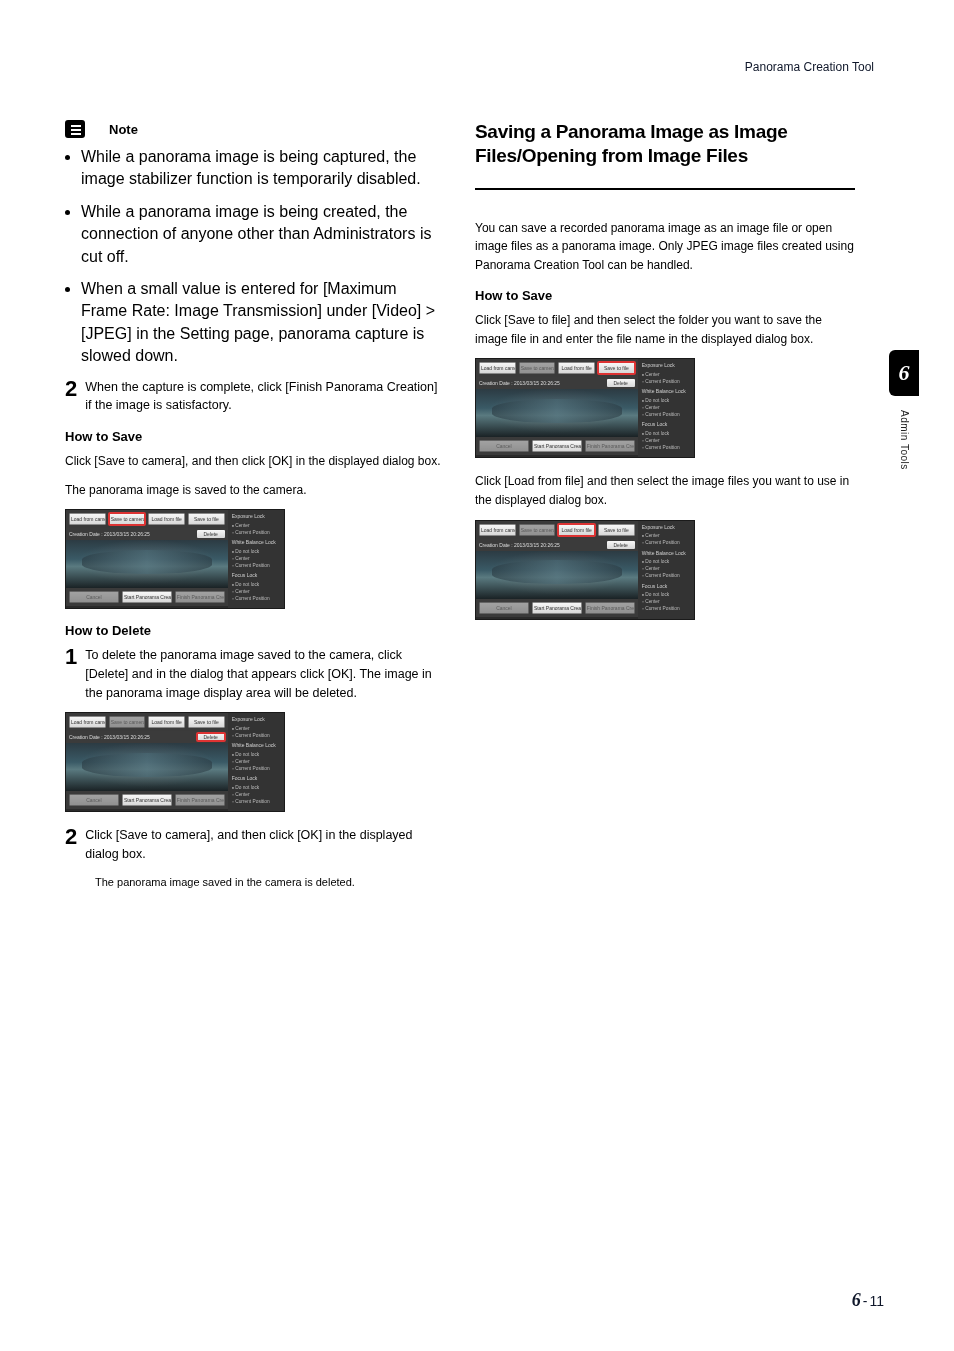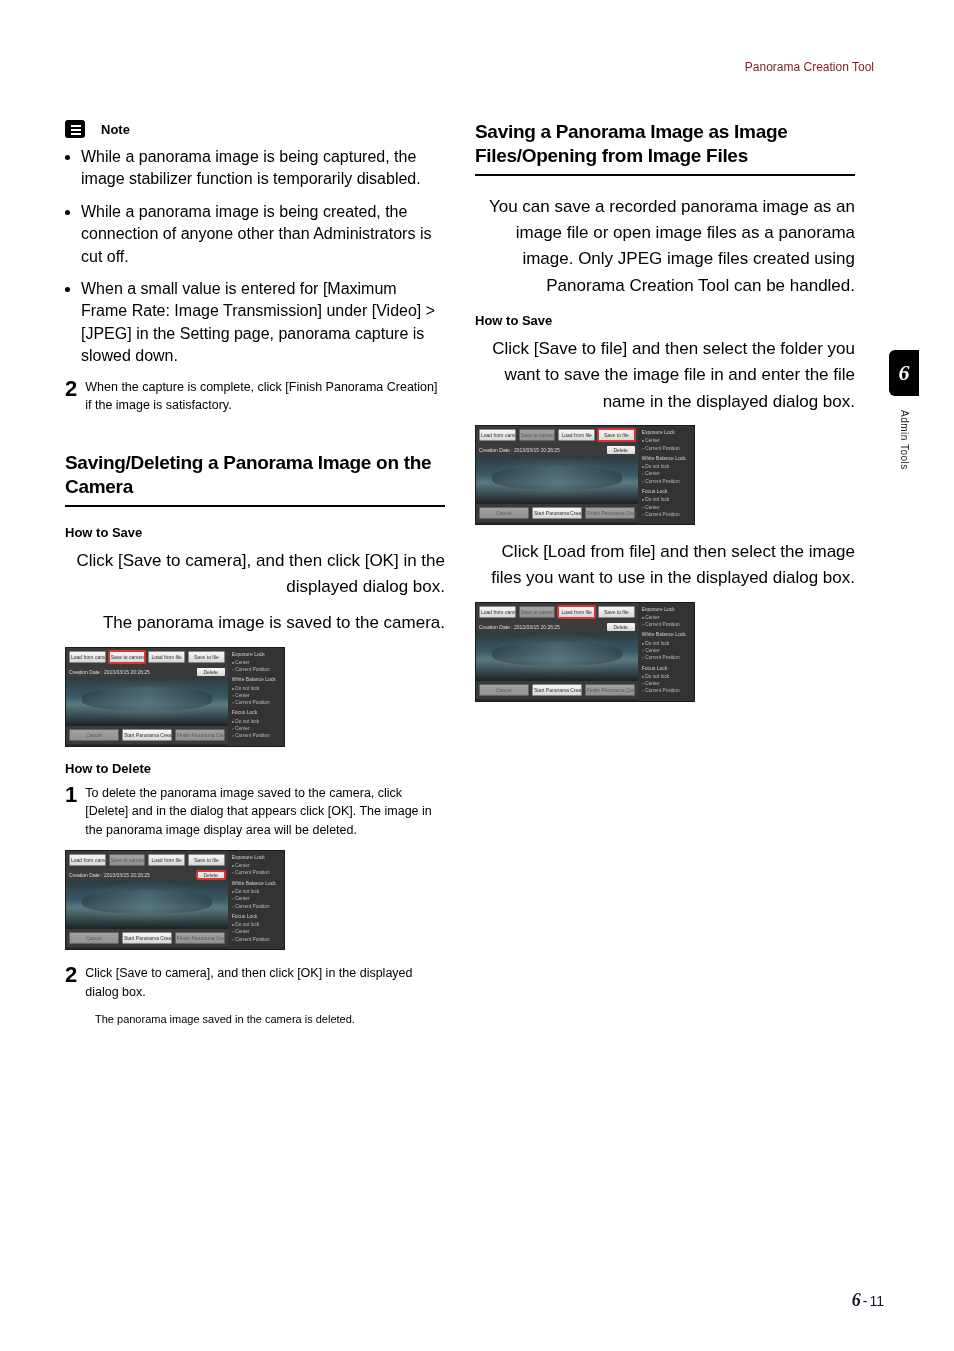--- a/index.html
+++ b/index.html
@@ -17,24 +17,24 @@
     display:flex;
     gap:30px;
     position:relative;
   }
   .col { width:380px; }
   .header-right {
     position:absolute;
     top:60px;
     right:80px;
     font-size:12px;
-    color:#7f1d1d;
-  }
-  
-  .note-head { display:flex; align-items:center; gap:16px; margin-bottom:8px; margin-top:60px;}
+    color:#0f172a;
+  }
+  
+  .note-head { display:flex; align-items:center; gap:24px; margin-bottom:8px; margin-top:60px;}
   .note-icon {
     width:20px; height:18px;
     border:2px solid #000;
     border-radius:3px;
     position:relative;
     background:#000;
   }
   .note-icon::after{
     content:"";
     position:absolute;
@@ -51,28 +51,28 @@
   .step-num { font-size:22px; font-weight:bold; font-family:Arial; line-height:1;}
   .step-txt { line-height:1.5; font-size:12.5px; flex:1;}
   .step-sub { margin-left:30px; line-height:1.5; font-size:11px; margin-top:6px; margin-bottom:10px;}
   
   h2.section {
     font-family: Arial, Helvetica, sans-serif;
     font-weight:bold;
     font-size:19px;
     line-height:1.25;
     border-bottom:2.5px solid #000;
-    padding-bottom:6px;
+    padding-bottom:20px;
     margin-top:36px;
-    margin-bottom:18px;
+    margin-bottom:29px;
     letter-spacing:-0.3px;
   }
   h2.section.first-right { margin-top:60px;}
   .subhead { font-weight:bold; font-size:13px; margin-top:14px; margin-bottom:8px;}
-  p.body { line-height:1.55; font-size:17px; margin-bottom:10px;text-align:right;}
+  p.body { line-height:1.55; font-size:12px; margin-bottom:10px;}
   
   .shot {
     width:220px;
     background:#2d2d2d;
     border:1px solid #1a1a1a;
     font-size:5.5px;
     color:#ddd;
     margin-top:8px;
     margin-bottom:14px;
   }
@@ -172,21 +172,20 @@
       <li>While a panorama image is being captured, the image stabilizer function is temporarily disabled.</li>
       <li>While a panorama image is being created, the connection of anyone other than Administrators is cut off.</li>
       <li>When a small value is entered for [Maximum Frame Rate: Image Transmission] under [Video] &gt; [JPEG] in the Setting page, panorama capture is slowed down.</li>
     </ul>
 
     <div class="step">
       <div class="step-num">2</div>
       <div class="step-txt">When the capture is complete, click [Finish Panorama Creation] if the image is satisfactory.</div>
     </div>
 
-    <h2 class="section">Saving/Deleting a Panorama Image on the Camera</h2>
 
     <div class="subhead">How to Save</div>
     <p class="body">Click [Save to camera], and then click [OK] in the displayed dialog box.</p>
     <p class="body">The panorama image is saved to the camera.</p>
 
     <div class="shot">
       <div class="shot-row2">
         <div class="shot-main">
           <div class="shot-row1">
             <div class="shot-btn">Load from camera</div>

